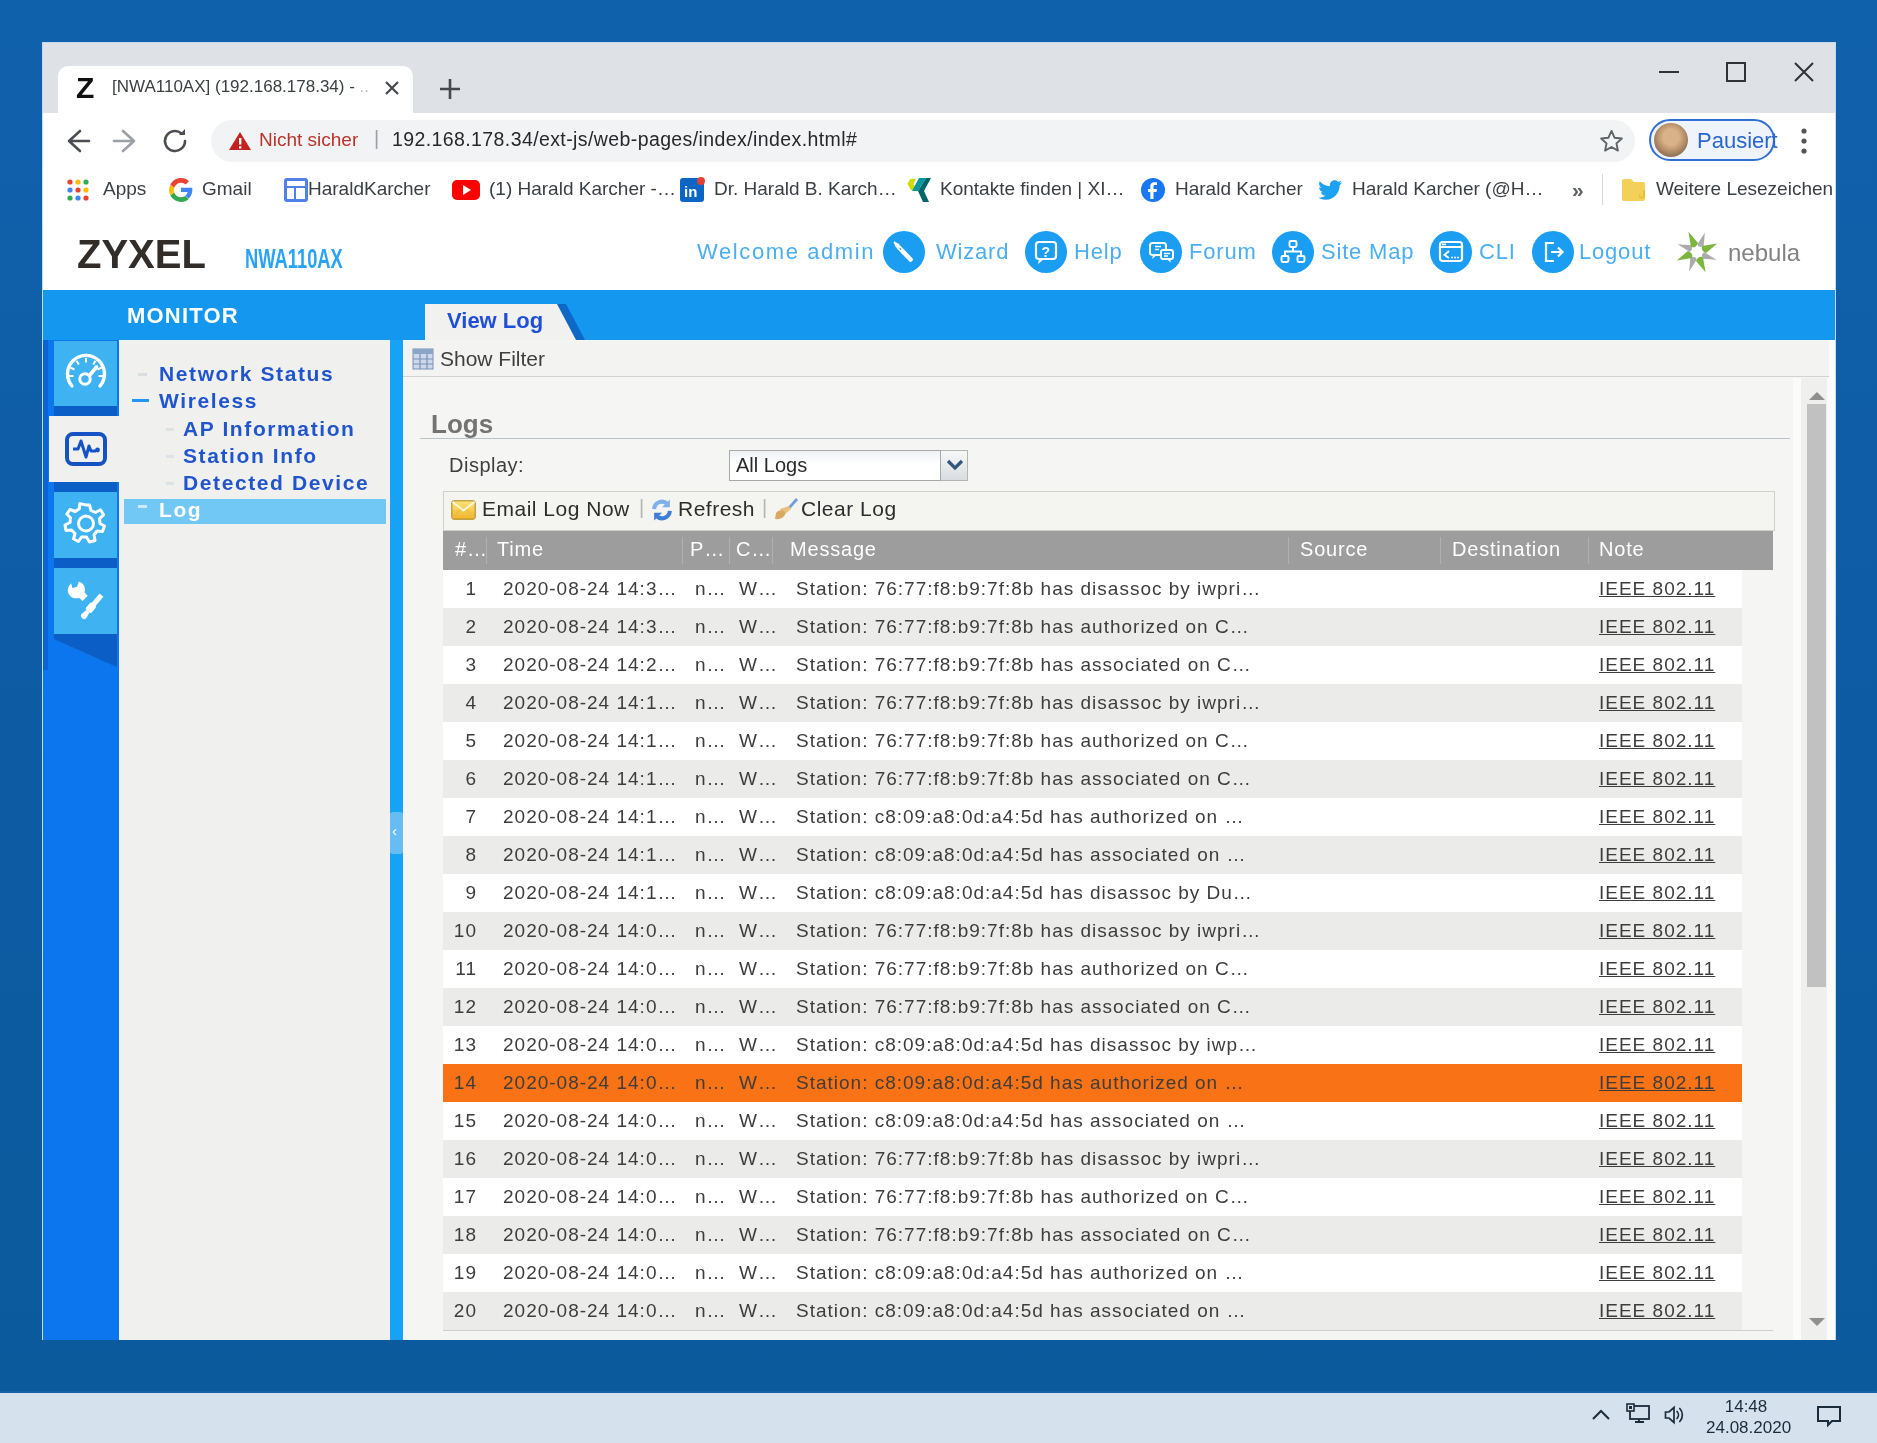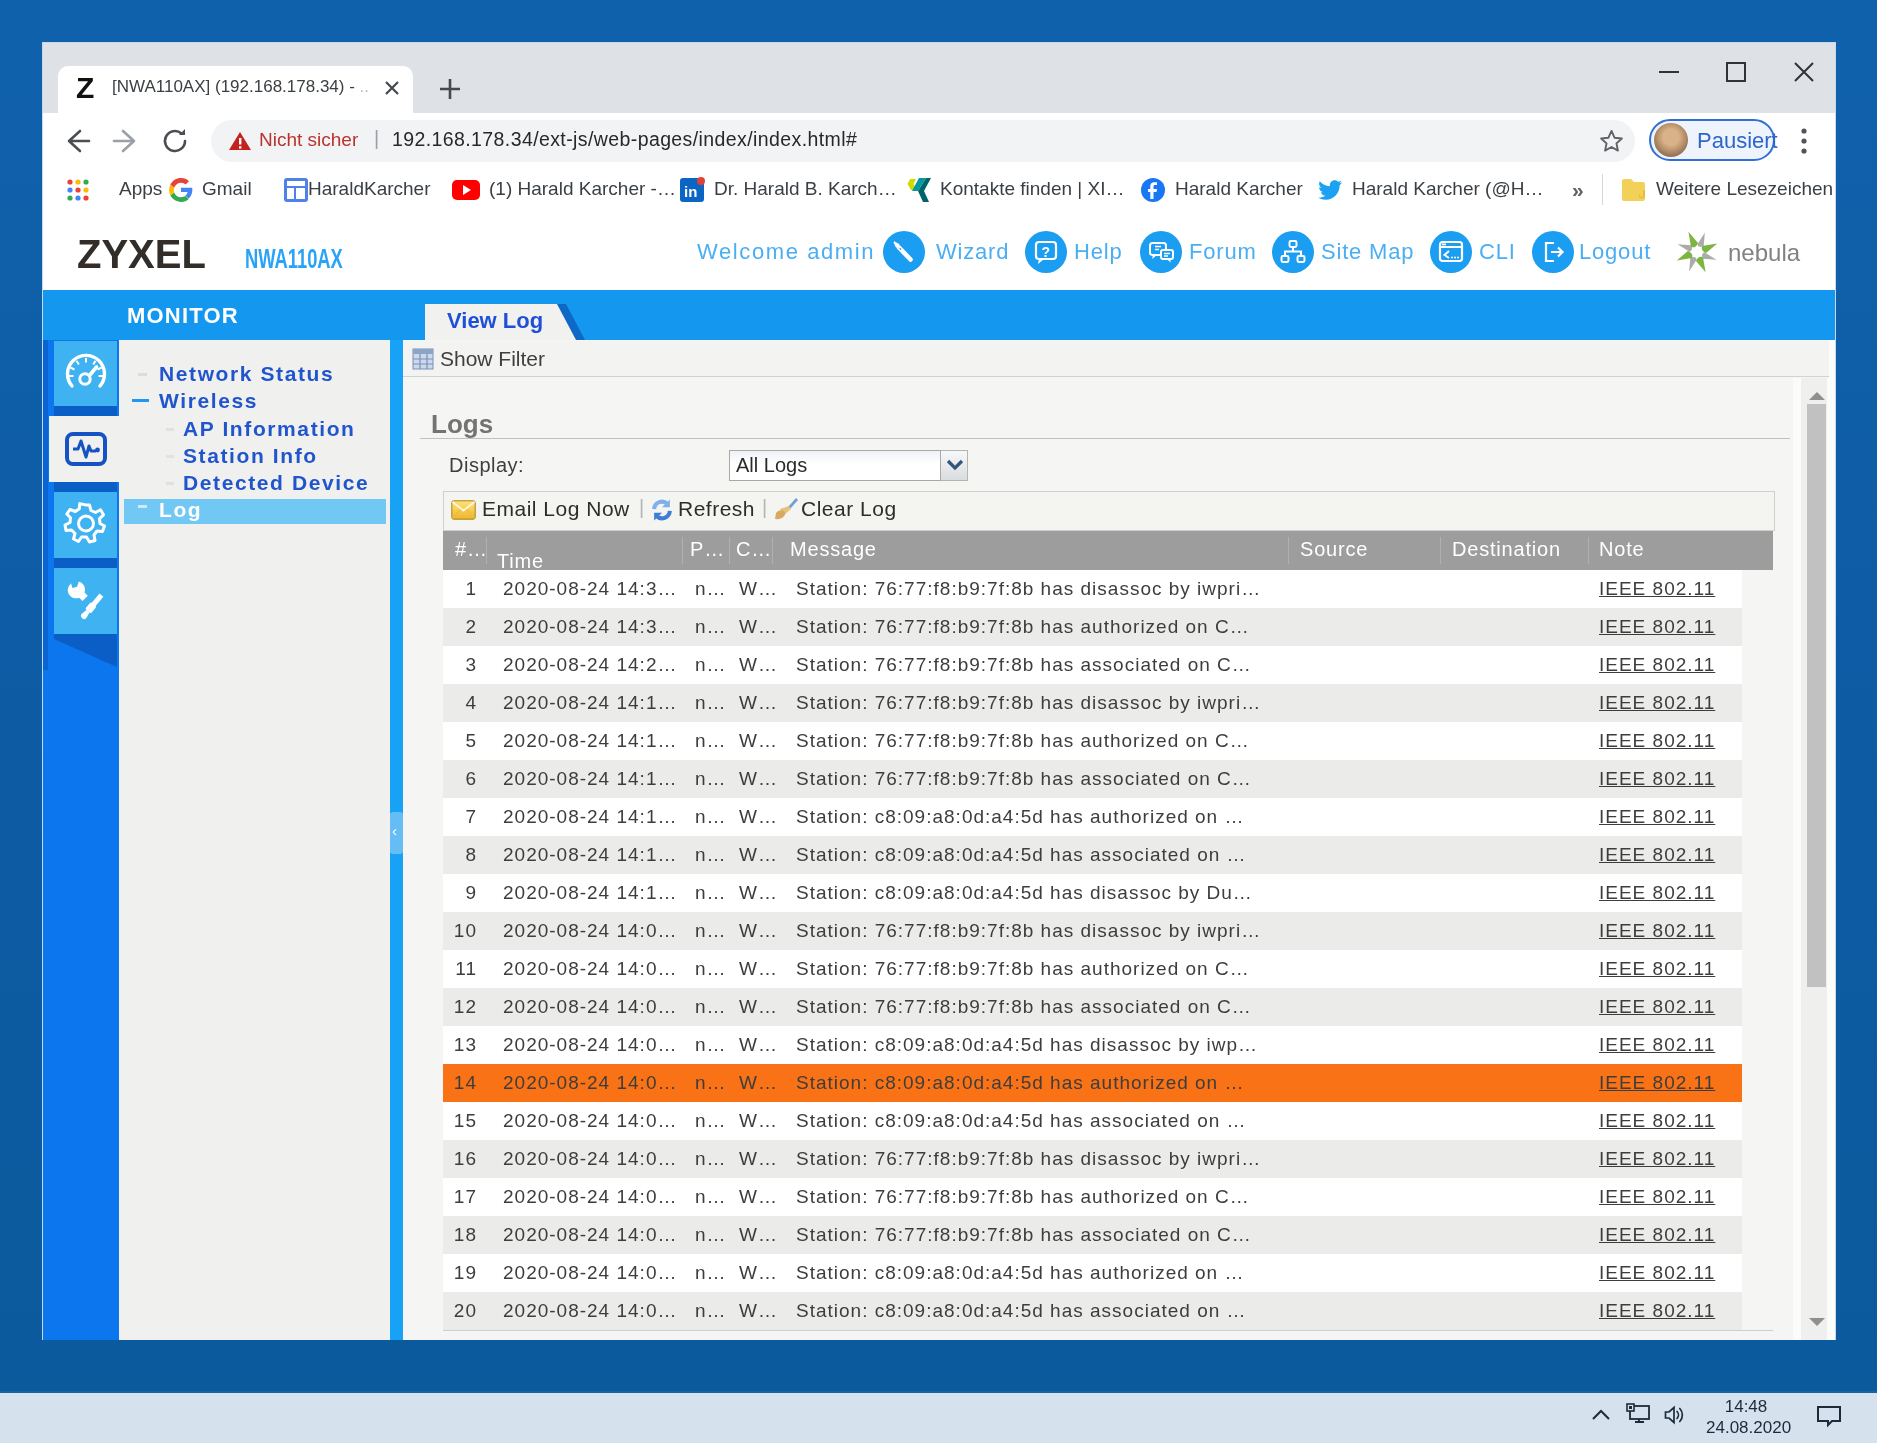--- a/index.html
+++ b/index.html
@@ -85,21 +85,21 @@
   <circle cx="4" cy="4" r="2.6" fill="#ea4335"></circle>
     <circle cx="12" cy="4" r="2.6" fill="#fbbc05"></circle>
     <circle cx="20" cy="4" r="2.6" fill="#34a853"></circle>
   <circle cx="4" cy="12" r="2.6" fill="#4285f4"></circle>
     <circle cx="12" cy="12" r="2.6" fill="#ea4335"></circle>
     <circle cx="20" cy="12" r="2.6" fill="#fbbc05"></circle>
   <circle cx="4" cy="20" r="2.6" fill="#34a853"></circle>
     <circle cx="12" cy="20" r="2.6" fill="#4285f4"></circle>
     <circle cx="20" cy="20" r="2.6" fill="#ea4335"></circle>
 </svg>
-<div class="abs bmt" style="left:119px;">Apps</div>
+<div class="abs bmt" style="left:103px;">Apps</div>
 <svg class="abs" style="left:168px;top:177px;" width="26" height="26" viewBox="0 0 48 48">
     <path fill="#4285F4" d="M45 24c0-1.6-.1-2.8-.4-4.1H24v7.8h12c-.2 2-1.5 5-4.4 7l6.7 5.2C42.2 36.1 45 30.6 45 24z"></path>
     <path fill="#34A853" d="M24 46c5.9 0 10.9-1.9 14.5-5.3l-6.9-5.4c-1.9 1.3-4.4 2.2-7.6 2.2-5.8 0-10.7-3.8-12.5-9.1l-7.2 5.5C7.9 41.1 15.4 46 24 46z"></path>
     <path fill="#FBBC05" d="M11.5 28.4c-.5-1.4-.8-2.8-.8-4.4s.3-3 .8-4.4l-7.2-5.5C2.8 17.1 2 20.4 2 24s.8 6.9 2.3 9.9l7.2-5.5z"></path>
     <path fill="#EA4335" d="M24 10.5c4.1 0 6.9 1.8 8.5 3.3l6.2-6.1C35 4.3 29.9 2 24 2 15.4 2 7.9 6.9 4.3 14.1l7.2 5.5c1.8-5.3 6.7-9.1 12.5-9.1z"></path>
   </svg>
 <div class="abs bmt" style="left:202px;">Gmail</div>
 <svg class="abs" style="left:283px;top:177px;" width="26" height="26" viewBox="0 0 26 26">
     <rect x="1" y="1" width="24" height="24" rx="3" fill="#4f81e8"></rect>
     <rect x="4" y="4" width="18" height="5" fill="#fff"></rect>
@@ -362,21 +362,21 @@
 
 <div class="abs" style="left:443px;top:531px;width:1330px;height:39px;background:#9d9d9d;">
     <span style="position:absolute;left:43px;top:6px;width:1px;height:27px;background:#b0b0b0;"></span>
     <span style="position:absolute;left:239px;top:6px;width:1px;height:27px;background:#b0b0b0;"></span>
     <span style="position:absolute;left:286px;top:6px;width:1px;height:27px;background:#b0b0b0;"></span>
     <span style="position:absolute;left:329px;top:6px;width:1px;height:27px;background:#b0b0b0;"></span>
     <span style="position:absolute;left:845px;top:6px;width:1px;height:27px;background:#b0b0b0;"></span>
     <span style="position:absolute;left:997px;top:6px;width:1px;height:27px;background:#b0b0b0;"></span>
     <span style="position:absolute;left:1145px;top:6px;width:1px;height:27px;background:#b0b0b0;"></span>
   <span class="hc" style="left:12px;">#…</span>
-  <span class="hc" style="left:54px;margin-top:12px;">Time</span>
+  <span class="hc" style="left:54px;">Time</span>
   <span class="hc" style="left:247px;">P…</span>
   <span class="hc" style="left:293px;">C…</span>
   <span class="hc" style="left:347px;">Message</span>
   <span class="hc" style="left:857px;">Source</span>
   <span class="hc" style="left:1009px;">Destination</span>
   <span class="hc" style="left:1156px;">Note</span>
 </div>
 
 <div style="position:absolute;left:443px;top:570px;width:1299px;height:38px;background:#ffffff;">
     <span class="c num">1</span>

